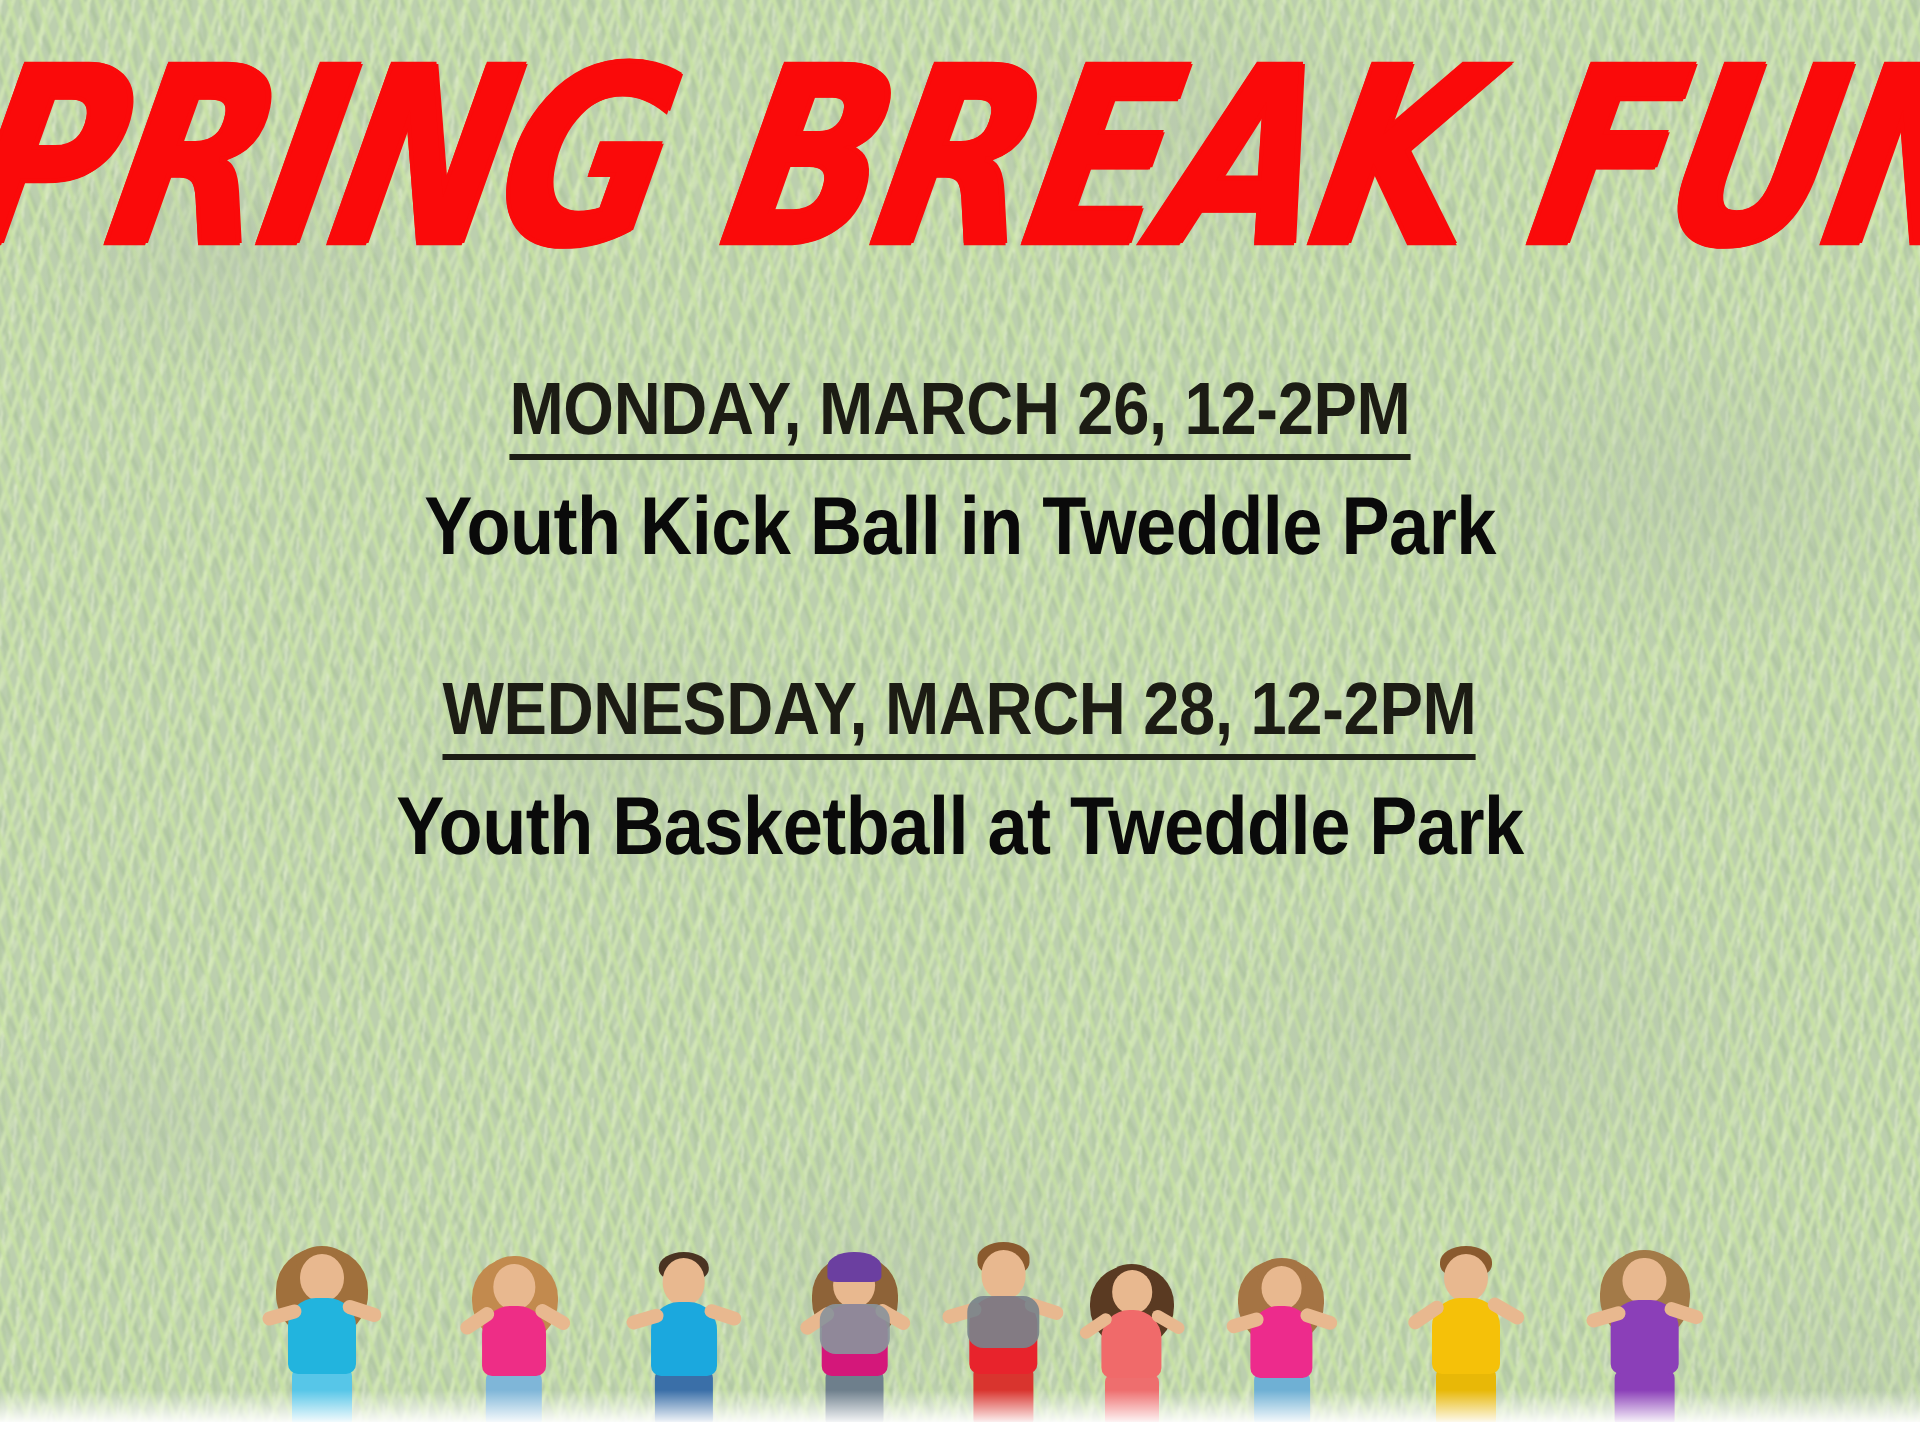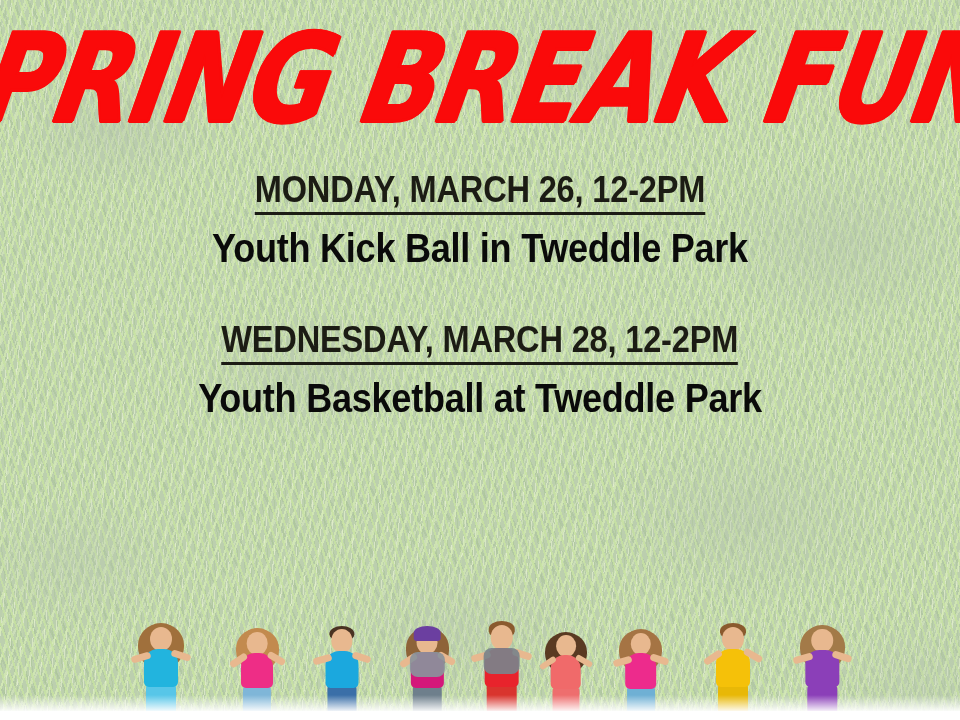--- a/index.html
+++ b/index.html
@@ -51,21 +51,21 @@
     color:#fa0a0a;
     letter-spacing:-2px;
     white-space:nowrap;
     transform:skewX(-11deg) scaleY(1.18) scaleX(.97);
     transform-origin:center center;
     text-shadow:2px 0 0 #fa0a0a, -1px 0 0 #fa0a0a, 0 1px 0 #fa0a0a, 0 -1px 0 #fa0a0a;
     -webkit-text-stroke:2px #fa0a0a;
   }
 
   
-  .schedule{position:absolute;left:0;right:0;top:169px;}
+  .schedule{position:absolute;left:0;right:0;top:184px;}
   .event{text-align:center;margin-bottom:46px;}
   .event:last-child{margin-bottom:0;margin-top:24px;}
   .event-when{
     font-family:"Liberation Sans Narrow","Liberation Sans","DejaVu Sans Condensed",sans-serif;
     font-weight:700;
     font-size:37px;line-height:1.12;
     color:#1c1c14;
     letter-spacing:-.2px;
     display:inline-block;
     border-bottom:3px solid #1c1c14;

